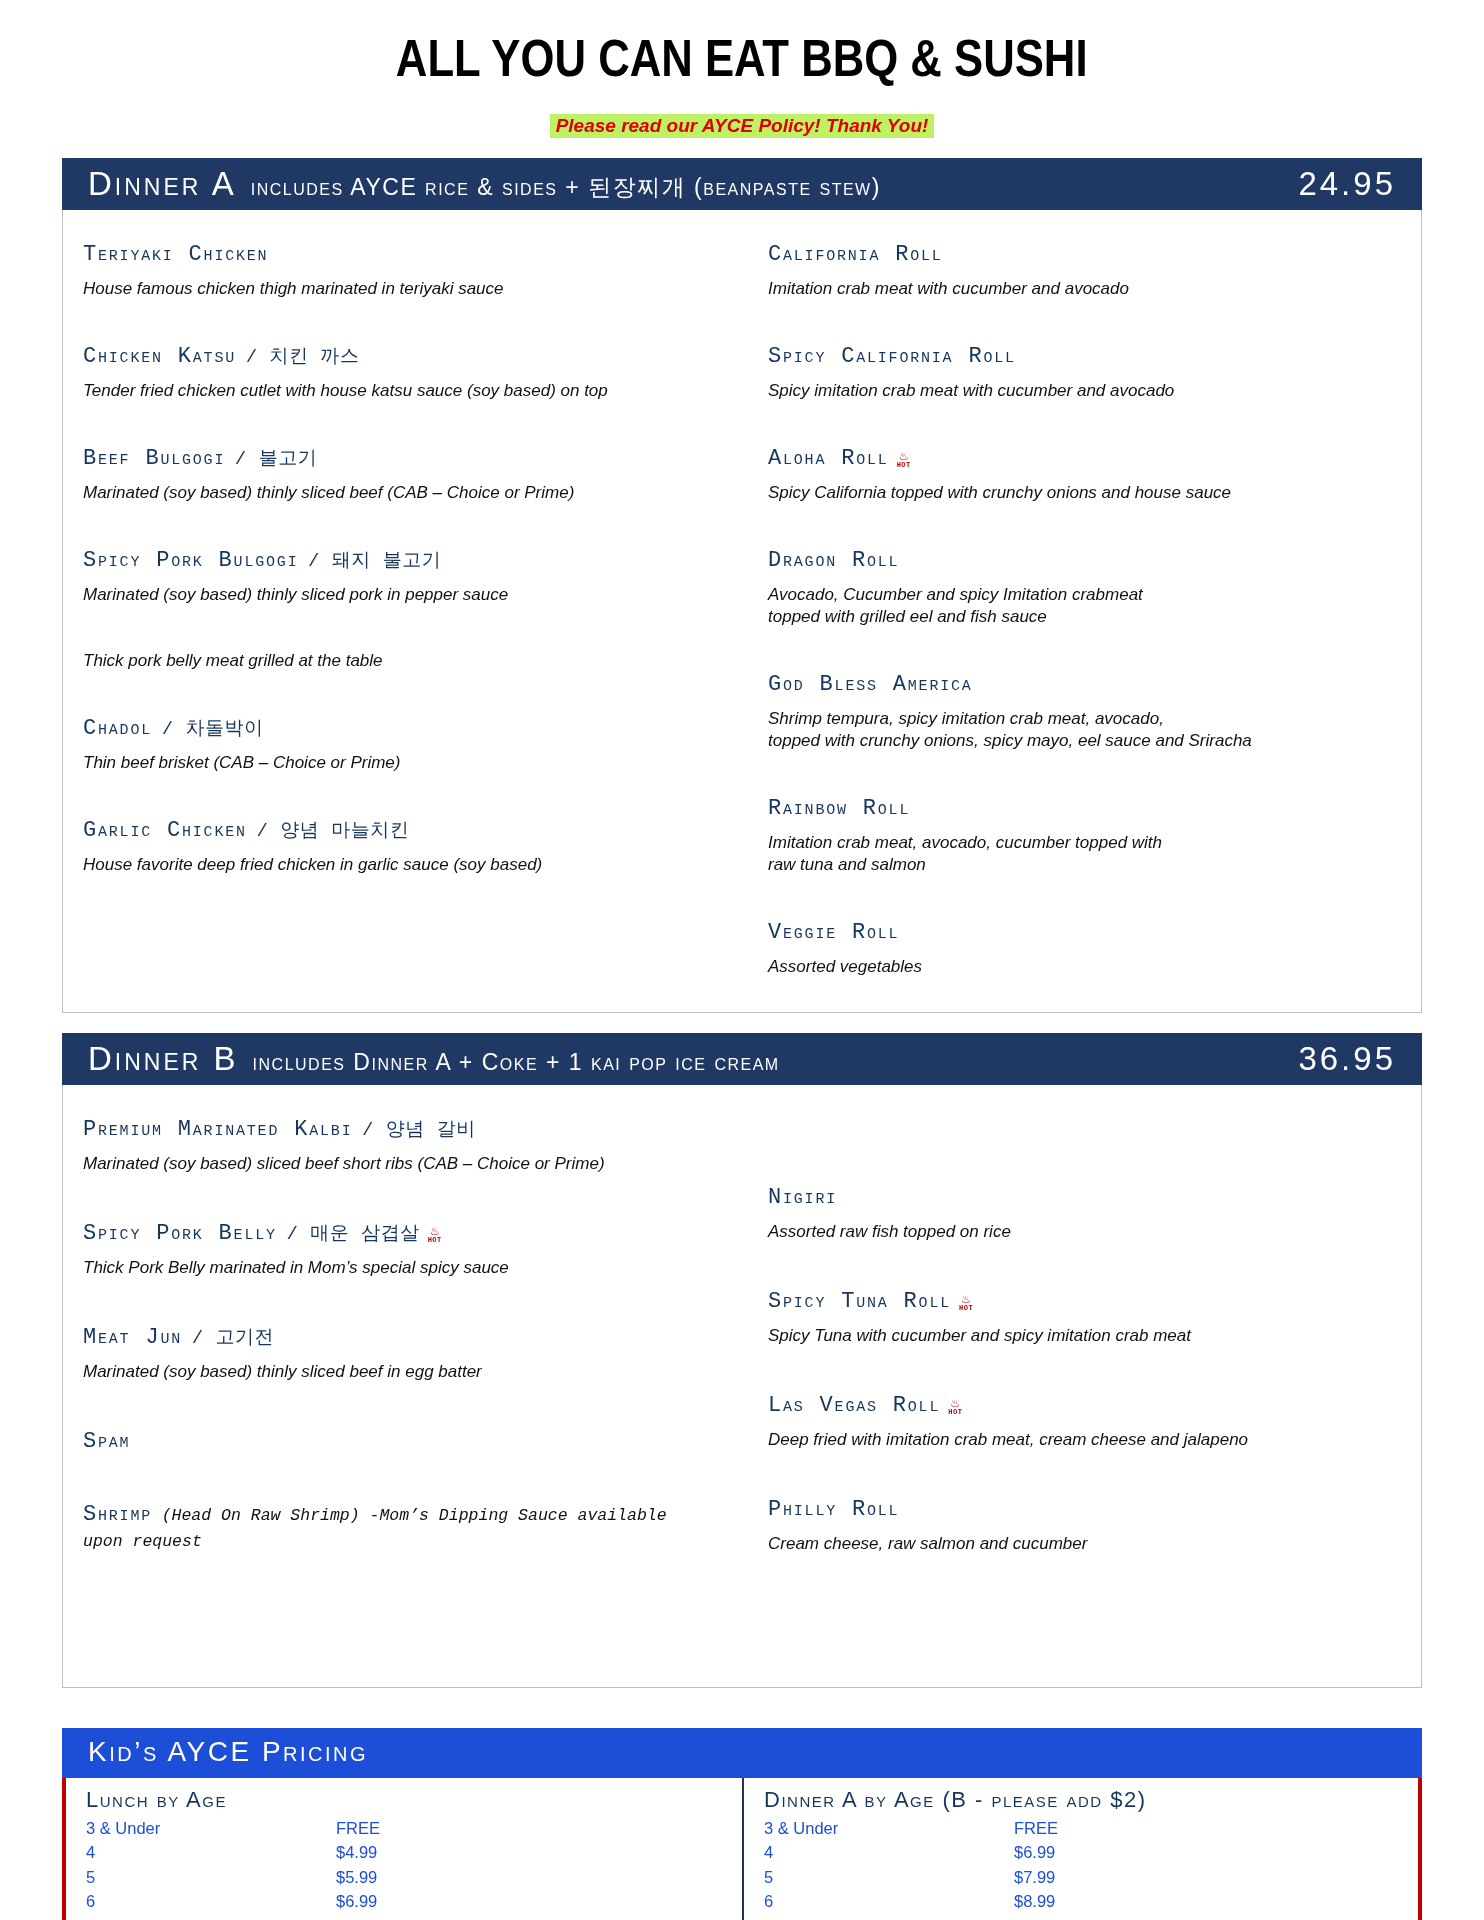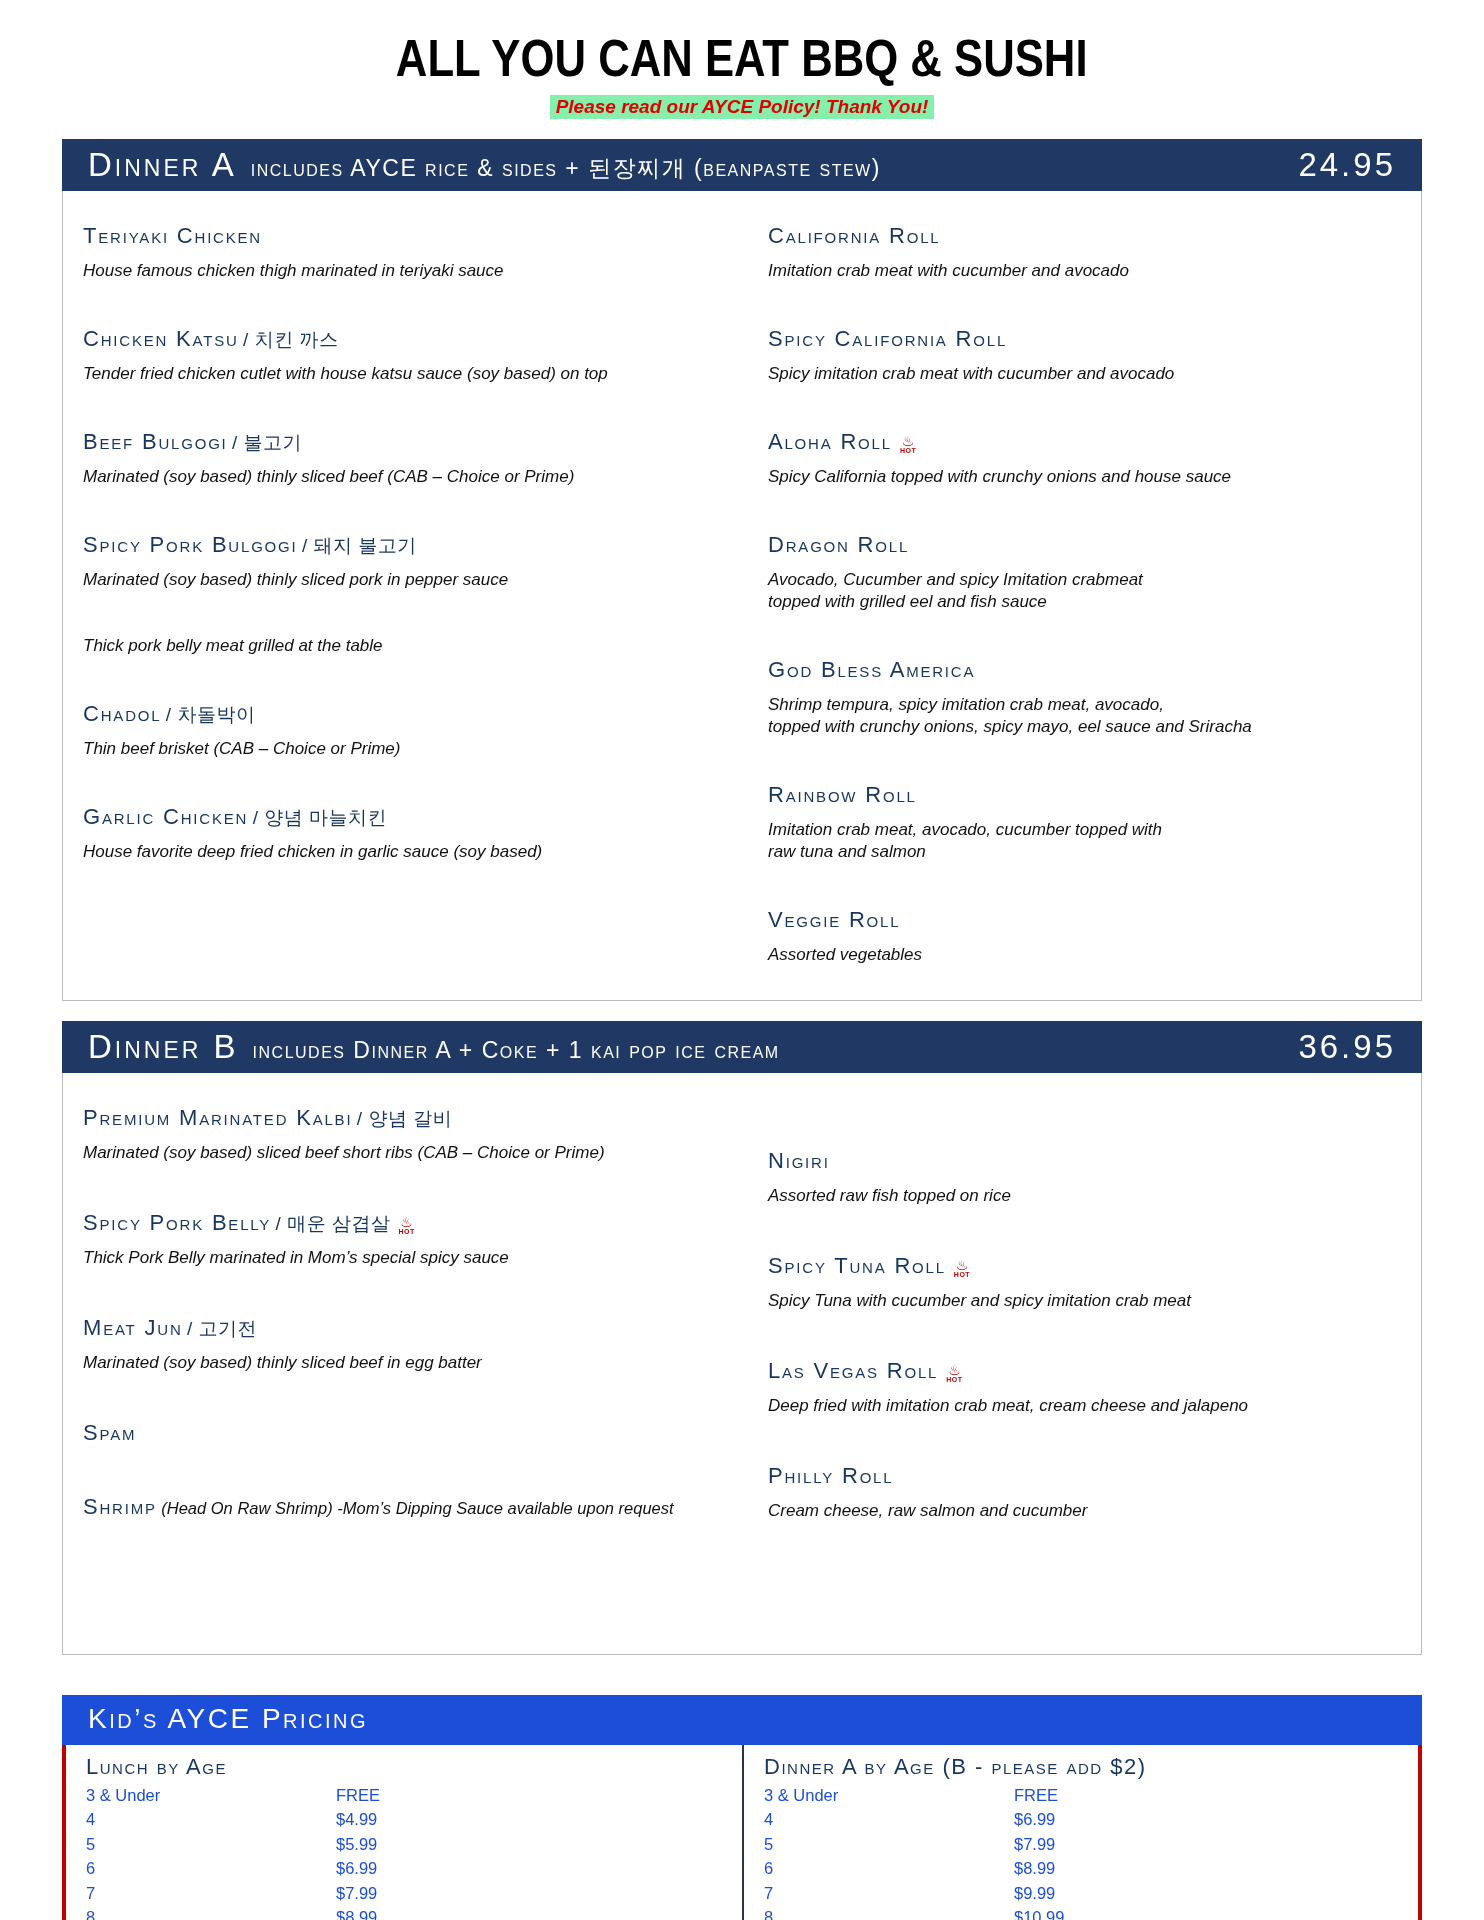--- a/index.html
+++ b/index.html
@@ -15,22 +15,22 @@
   
   .title-wrap { text-align:center; }
   .page-title {
     display:inline-block;
     font-size:52px; font-weight:bold; letter-spacing:0px;
     transform:scaleX(.84); transform-origin:center;
     color:#000; white-space:nowrap; line-height:1.1;
   }
   .note-wrap { text-align:center; margin-top:8px; }
   .policy-note {
-    display:inline-block; background:#86efac; color:#e00000;
-    font-size:19px; font-weight:bold; font-style:italic; padding:1px 6px;
+    display:inline-block; background:#bef264; color:#e00000;
+    font-size:19px; font-weight:bold; font-style:italic; padding:1px 6px;margin-top:19px;
   }
 
   
   .section { margin-top:20px; }
   .bar {
     background:#1f3864; color:#fff;
     display:flex; align-items:baseline; padding:9px 26px 10px 26px;
   }
   .bar .sec-title { font-size:33px; font-variant:small-caps; letter-spacing:3px; line-height:1; }
   .bar .sec-sub   { font-size:23px; font-variant:small-caps; letter-spacing:1.5px; margin-left:14px; line-height:1; }
@@ -39,21 +39,21 @@
   .box {
     border:1px solid #bfbfbf; border-top:none;
     display:flex; padding:32px 0 14px 0;
   }
   .col { width:50%; padding:0 30px 0 20px; }
   .col.right { padding-left:26px; }
 
   .item { margin-bottom:44px; }
   .sec-b .item { margin-bottom:46px; }
   .item:last-child { margin-bottom:20px; }
-  .item-head { line-height:26px; }
+  .item-head { line-height:26px;font-family:Liberation Mono, monospace; }
   .item-name {
     font-variant:small-caps; color:#17365d;
     font-size:22px; letter-spacing:1.8px;
   }
   .item-korean { font-size:19px; color:#17365d; letter-spacing:.5px;margin-top:41px; }
   .item-note { font-style:italic; font-size:16.5px; color:#111; }
   .item-desc {
     font-style:italic; font-size:17px; color:#111;
     margin-top:9px; line-height:22px; white-space:pre-line;
   }

